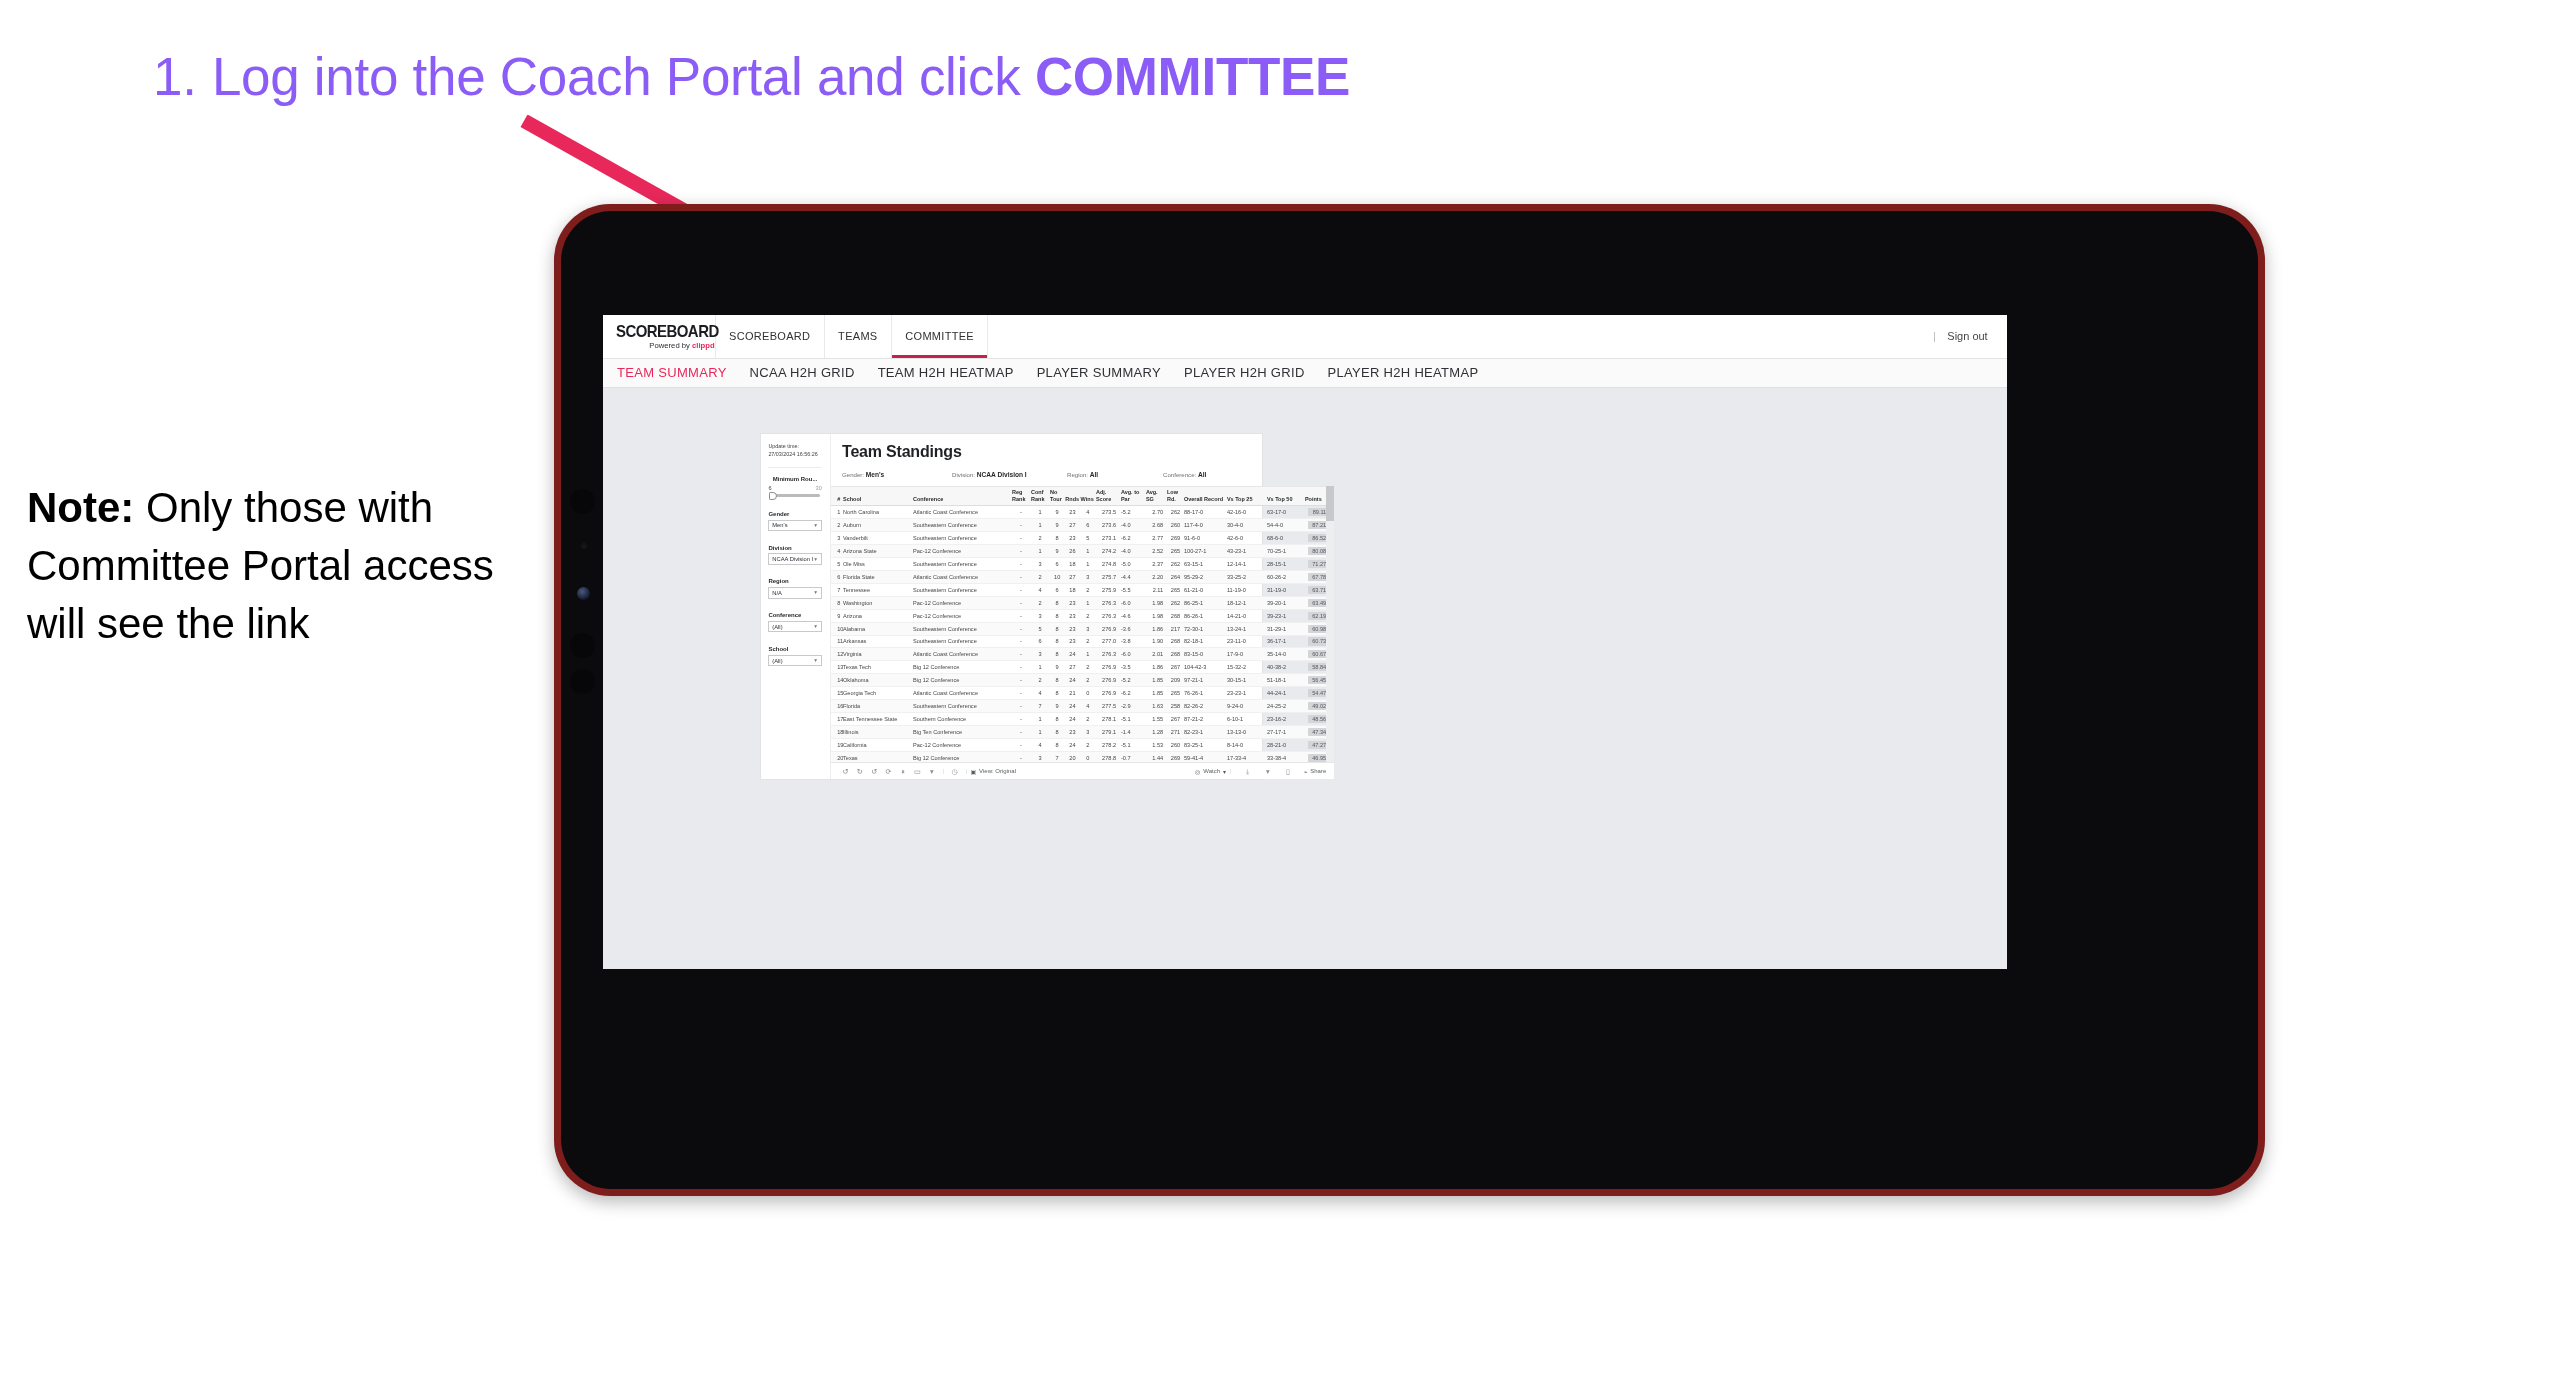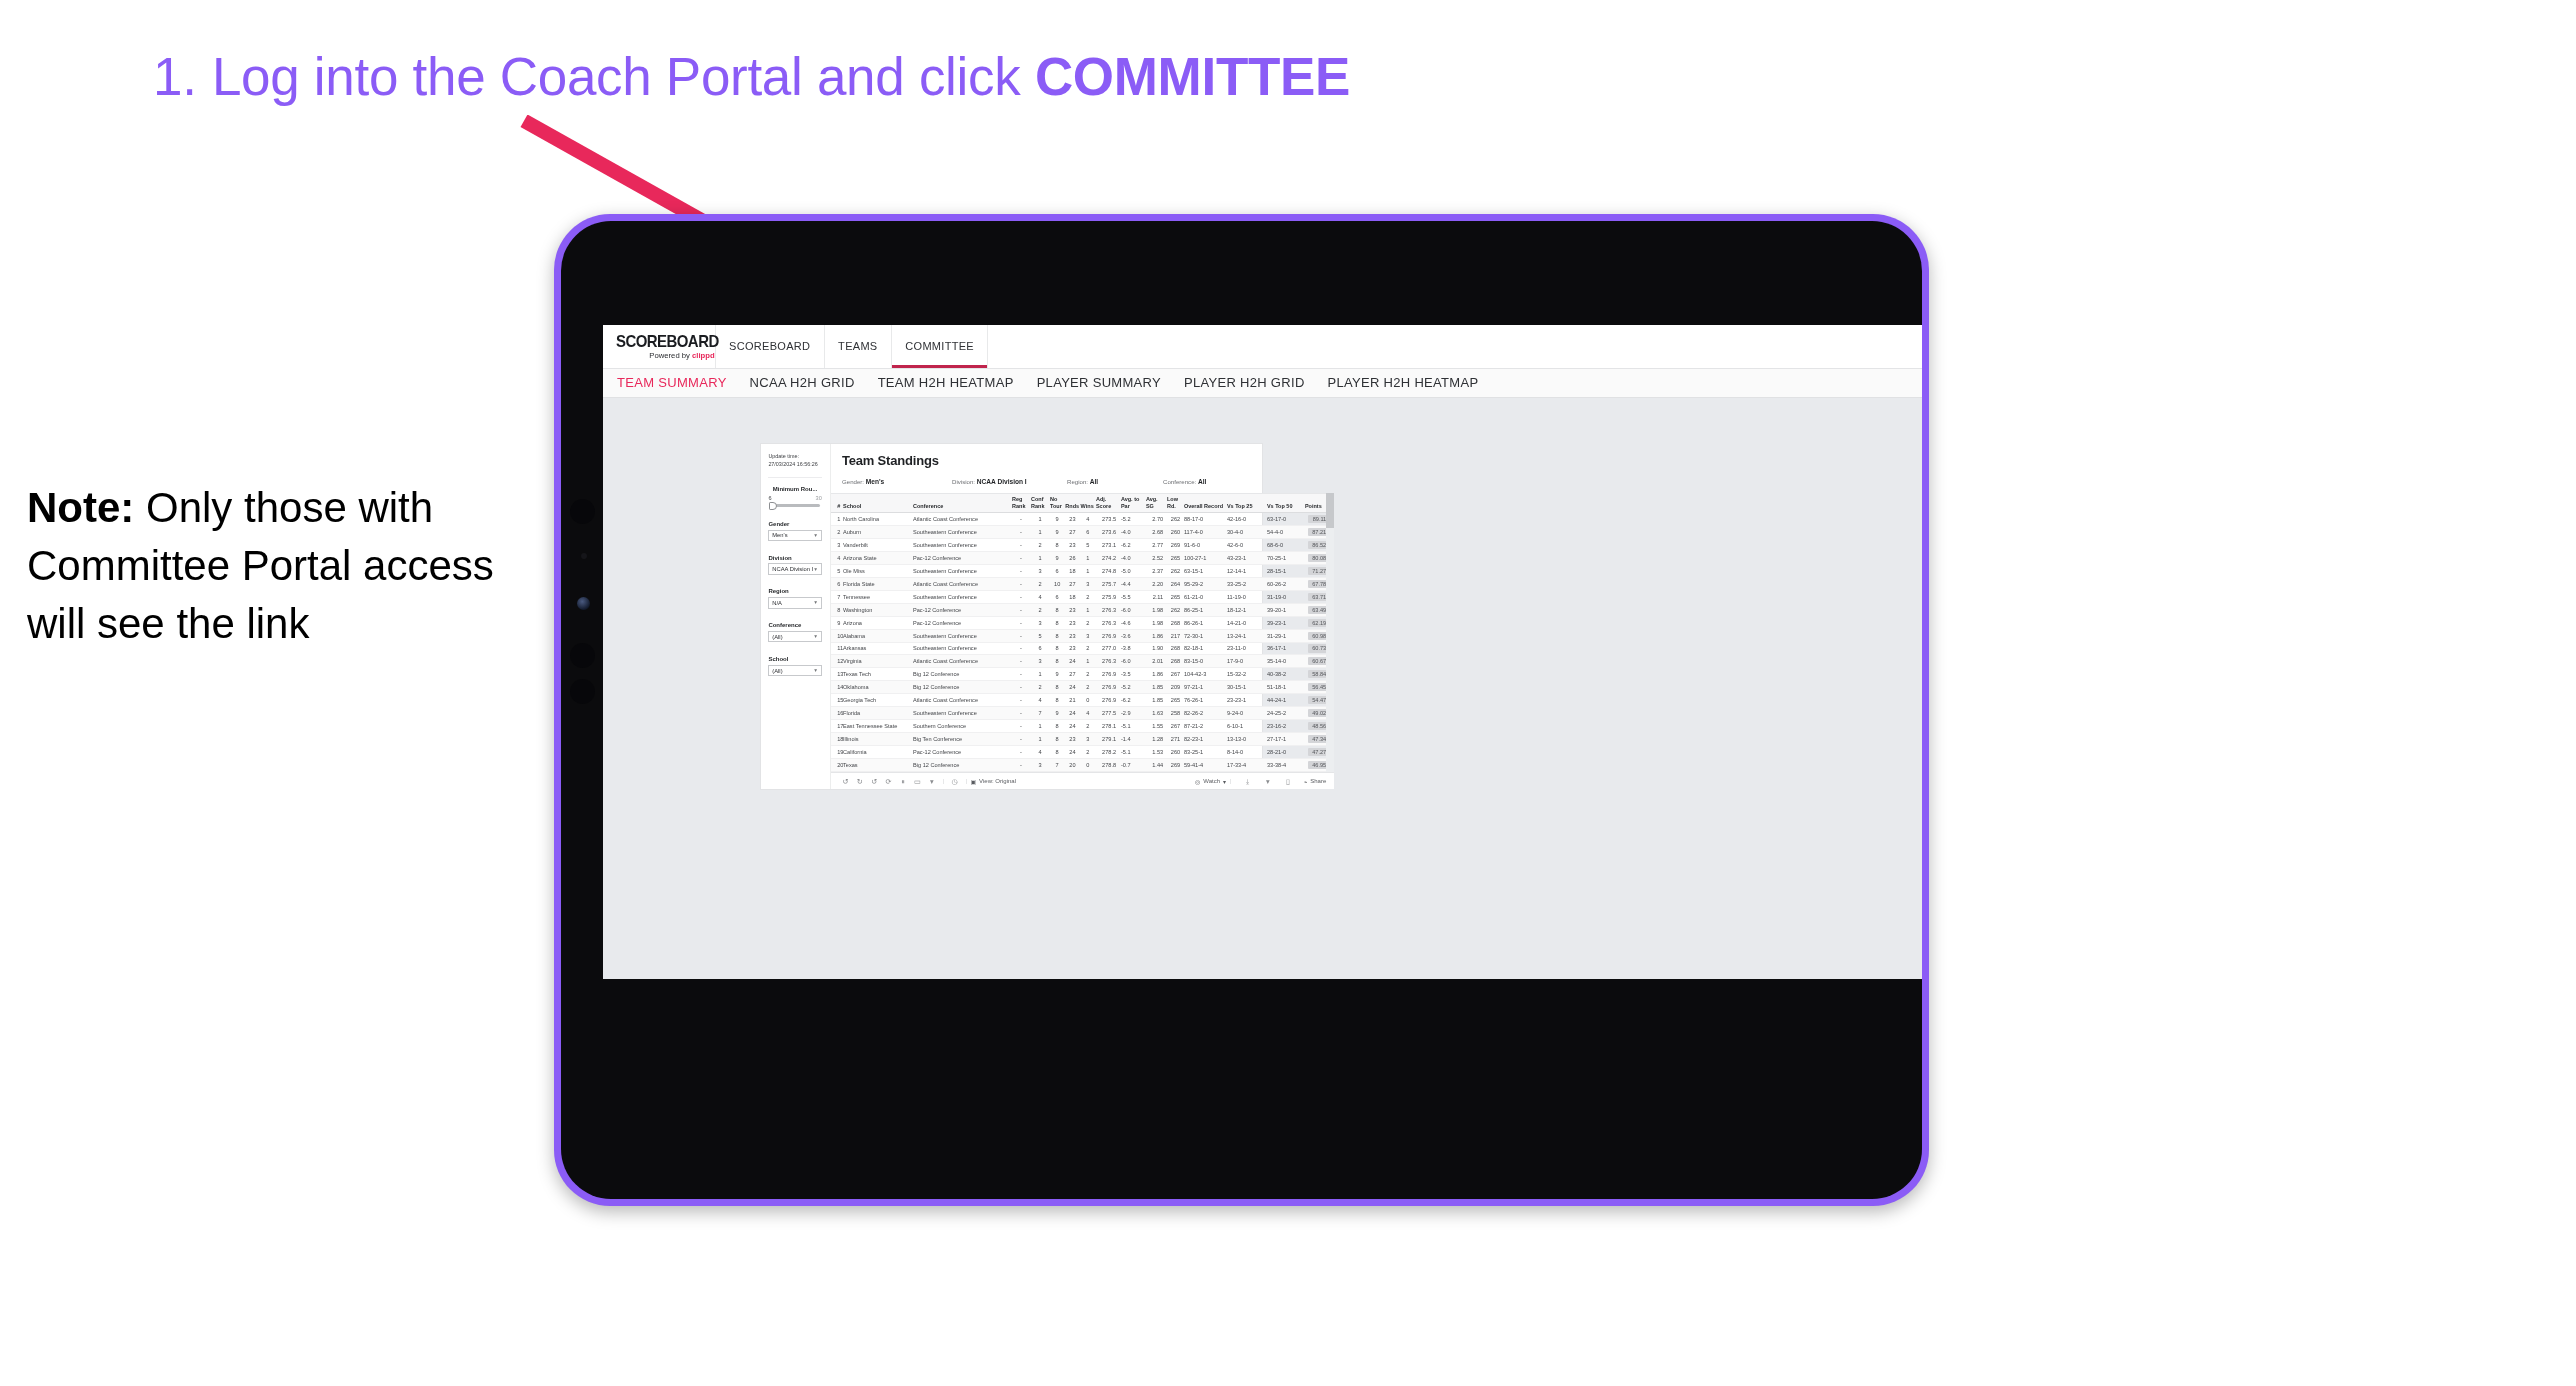--- a/index.html
+++ b/index.html
@@ -24,23 +24,23 @@
     position: absolute; left: 27px; top: 479px; width: 499px;
     font-size: 42px; line-height: 1.38; color: #000;
   }
   .note b { font-weight: 700; }
 
   
   .arrow { position: absolute; left: 518px; top: 115px; }
 
   
   .tablet {
-    position: absolute; left: 554px; top: 214px;
-    width: 1375px; height: 992px;
-    background: #8b5cf6;
+    position: absolute; left: 554px; top: 204px;
+    width: 1711px; height: 992px;
+    background: #7f1d1d;
     border-radius: 56px;
     box-shadow: 0 5.8px 17px rgba(0,0,0,.28);
     padding: 6.7px;
   }
   .tablet-inner {
     width: 100%; height: 100%;
     background: #0b0b0d;
     border-radius: 50px;
     position: relative;
     overflow: hidden;
@@ -137,21 +137,21 @@
     height: 11.5px; border: 1px solid #c7c9cc; background: #fff;
     display: flex; align-items: center; justify-content: space-between;
     padding: 0 2.9px 0 2.9px; font-size: 5.8px; color: #2b2d31;
   }
   .selectbox .cv { overflow: hidden; white-space: nowrap; }
   .caret { font-size: 4.8px; color: #75777a; }
 
   
   .main { flex: 1; position: relative; display: flex; flex-direction: column; }
   .tbl-head-area { padding: 9.6px 0 0 11.5px; }
-  .tbl-title { font-size: 13px; font-weight: 700; color: #1f2124; letter-spacing: -0.2px; }
+  .tbl-title { font-size: 16px; font-weight: 700; color: #1f2124; letter-spacing: -0.2px; }
   .meta-row {
     display: flex; margin-top: 9.6px; font-size: 6.1px; color: #6d6f73;
     padding-right: 9.6px;
   }
   .meta-row .m { white-space: nowrap; }
   .meta-row .m b { color: #1f2124; font-weight: 700; font-size: 6.6px; }
   .m1 { width: 110px; }
   .m2 { width: 115px; }
   .m3 { width: 96px; }
 

